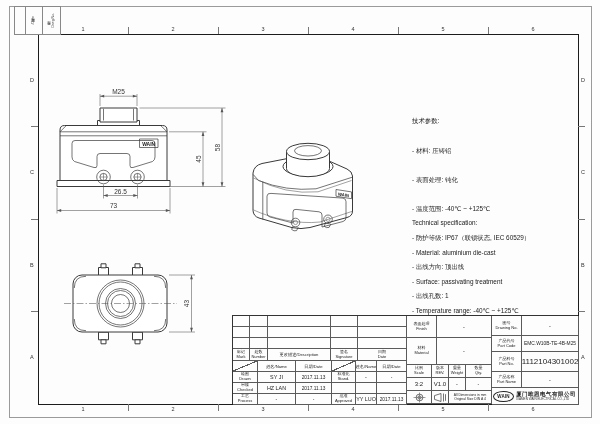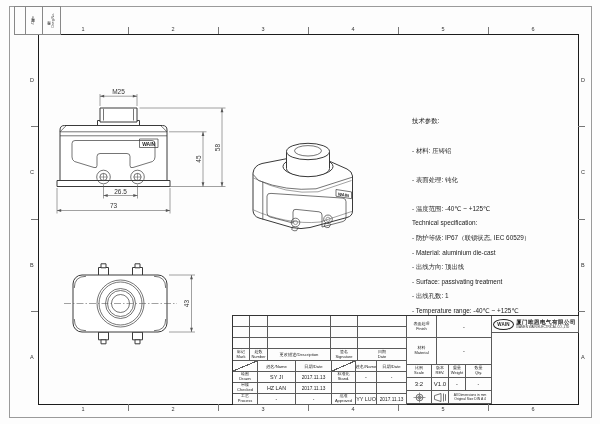--- a/index.html
+++ b/index.html
@@ -327,20 +327,34 @@
           </svg>
         </div>
         <div class="cell note">
           <span>All Dimensions in mm</span>
           <span>Original Size DIN A 4</span>
         </div>
       </div>
     </div>
 
     <div class="sec" style="width:87px">
+      <div class="grid" style="grid-template-columns:30px 57px;grid-template-rows:20px 16px 20px 16px">
+        <div class="cell lbl">图号
+Drawing No.</div>
+        <div class="cell nm">-</div>
+        <div class="cell lbl">产品代号
+Part Code</div>
+        <div class="cell" style="font-size:4.9px">EMC.W10B-TE-4B-M25</div>
+        <div class="cell lbl">产品料号
+Part No.</div>
+        <div class="cell" style="font-size:8px">1112104301002</div>
+        <div class="cell lbl">产品名称
+Part Name</div>
+        <div class="cell nm">-</div>
+      </div>
       <div class="cell company" style="width:87px;height:17px">
         <div class="oval">WAIN</div>
         <div class="cotx">
           <span class="cocn">厦门唯恩电气有限公司</span>
           <span class="coen">XIAMEN WAIN ELECTRICAL CO.,LTD</span>
         </div>
       </div>
     </div>
   </div>
 

